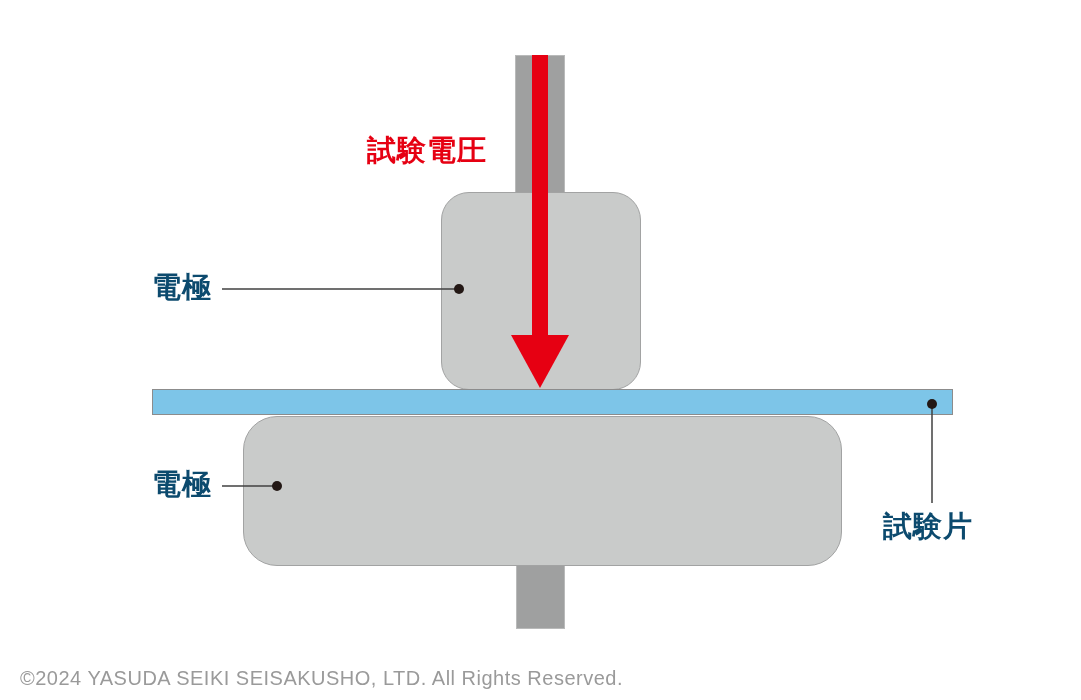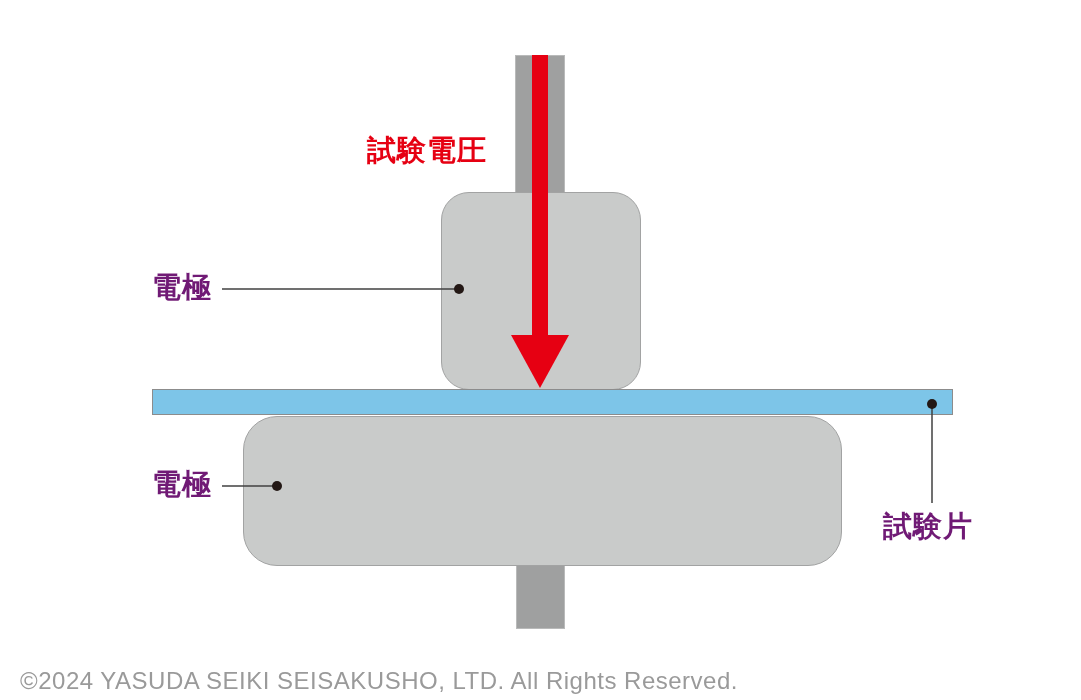--- a/index.html
+++ b/index.html
@@ -63,42 +63,42 @@
     border-right: 29.5px solid transparent;
     border-top: 53px solid #e60012;
     z-index: 4;
   }
   
   .label {
     position: absolute;
     font-weight: bold;
     font-size: 29px;
     line-height: 1;
-    color: #701a75;
+    color: #0c4a6e;
     letter-spacing: 1px;
     white-space: nowrap;
     z-index: 6;
   }
   .label-test-voltage { left: 367px; top: 136px; color: #e60012; }
   .label-electrode-upper { left: 152px; top: 273px; }
   .label-electrode-lower { left: 152px; top: 470px; }
   .label-test-piece { left: 883px; top: 512px; }
   
   .leaders {
     position: absolute;
     left: 0; top: 0;
     width: 1081px; height: 700px;
     z-index: 5;
     pointer-events: none;
   }
   
   .copyright {
     position: absolute;
     left: 20px; top: 667px;
-    font-size: 24px;
+    font-size: 20px;
     color: #9a9a9a;
     letter-spacing: 0.5px;
     z-index: 6;
   }
 </style>
 </head>
 <body>
 
 <div class="canvas">
 

